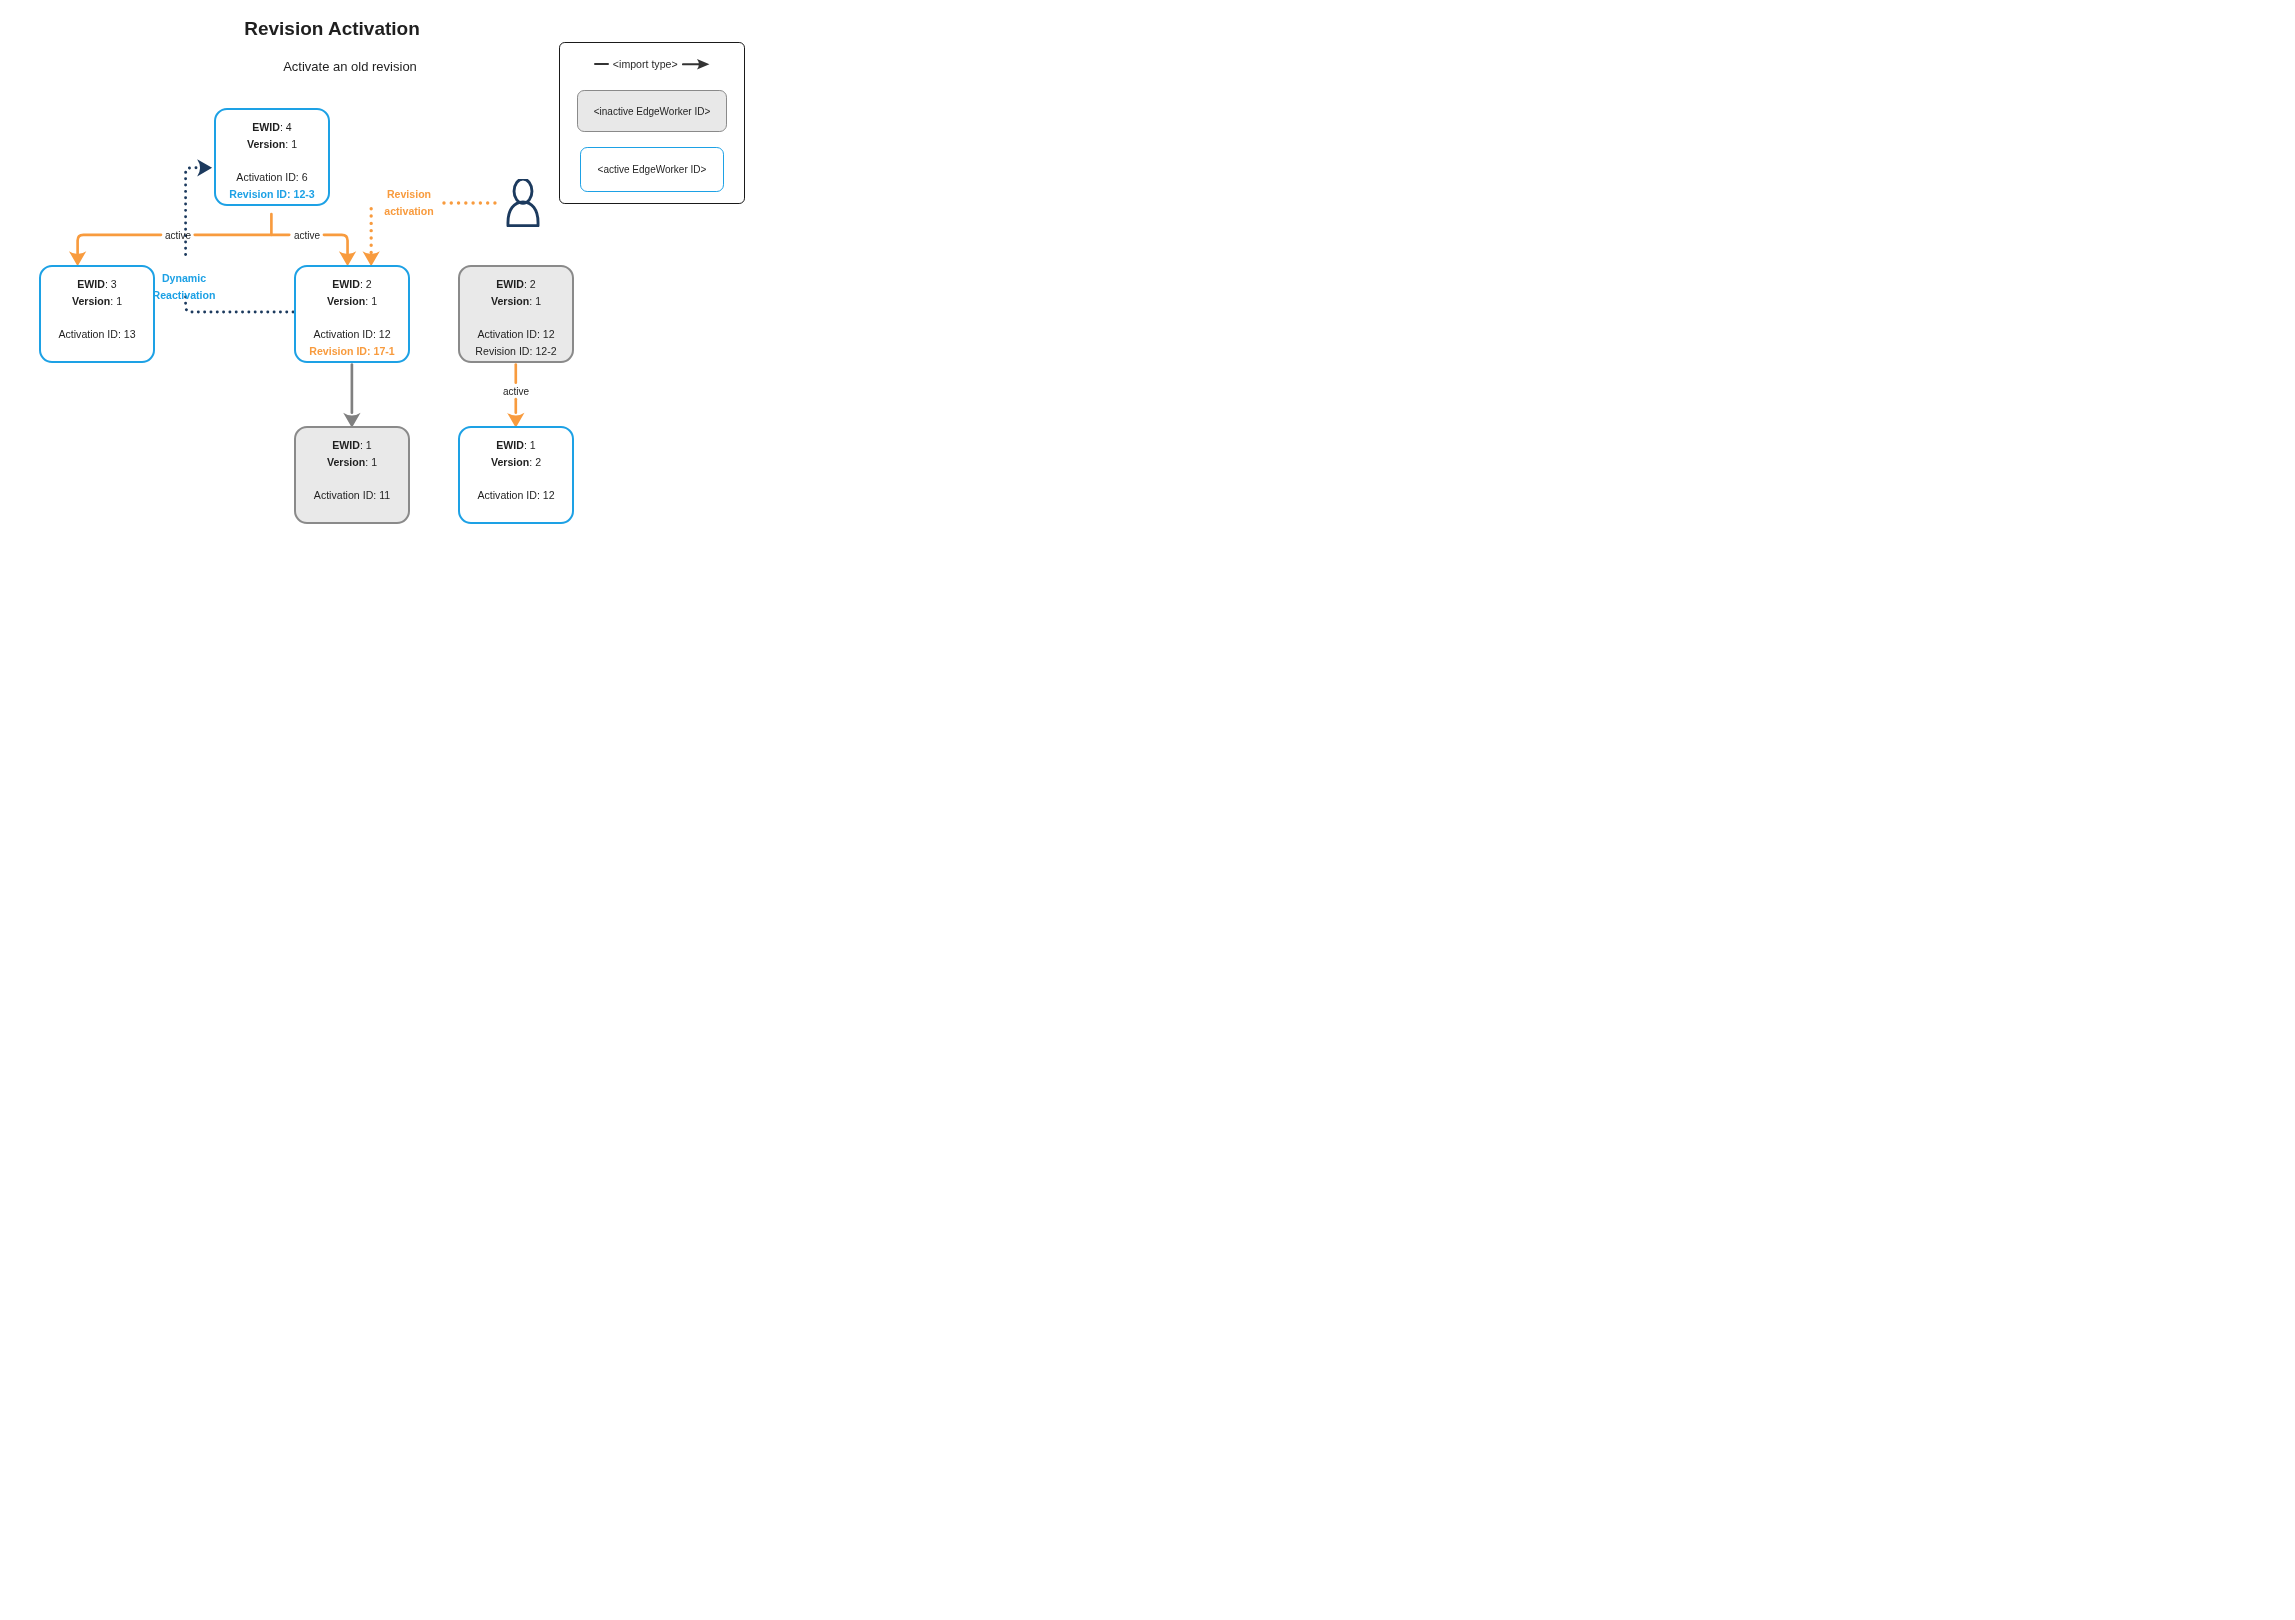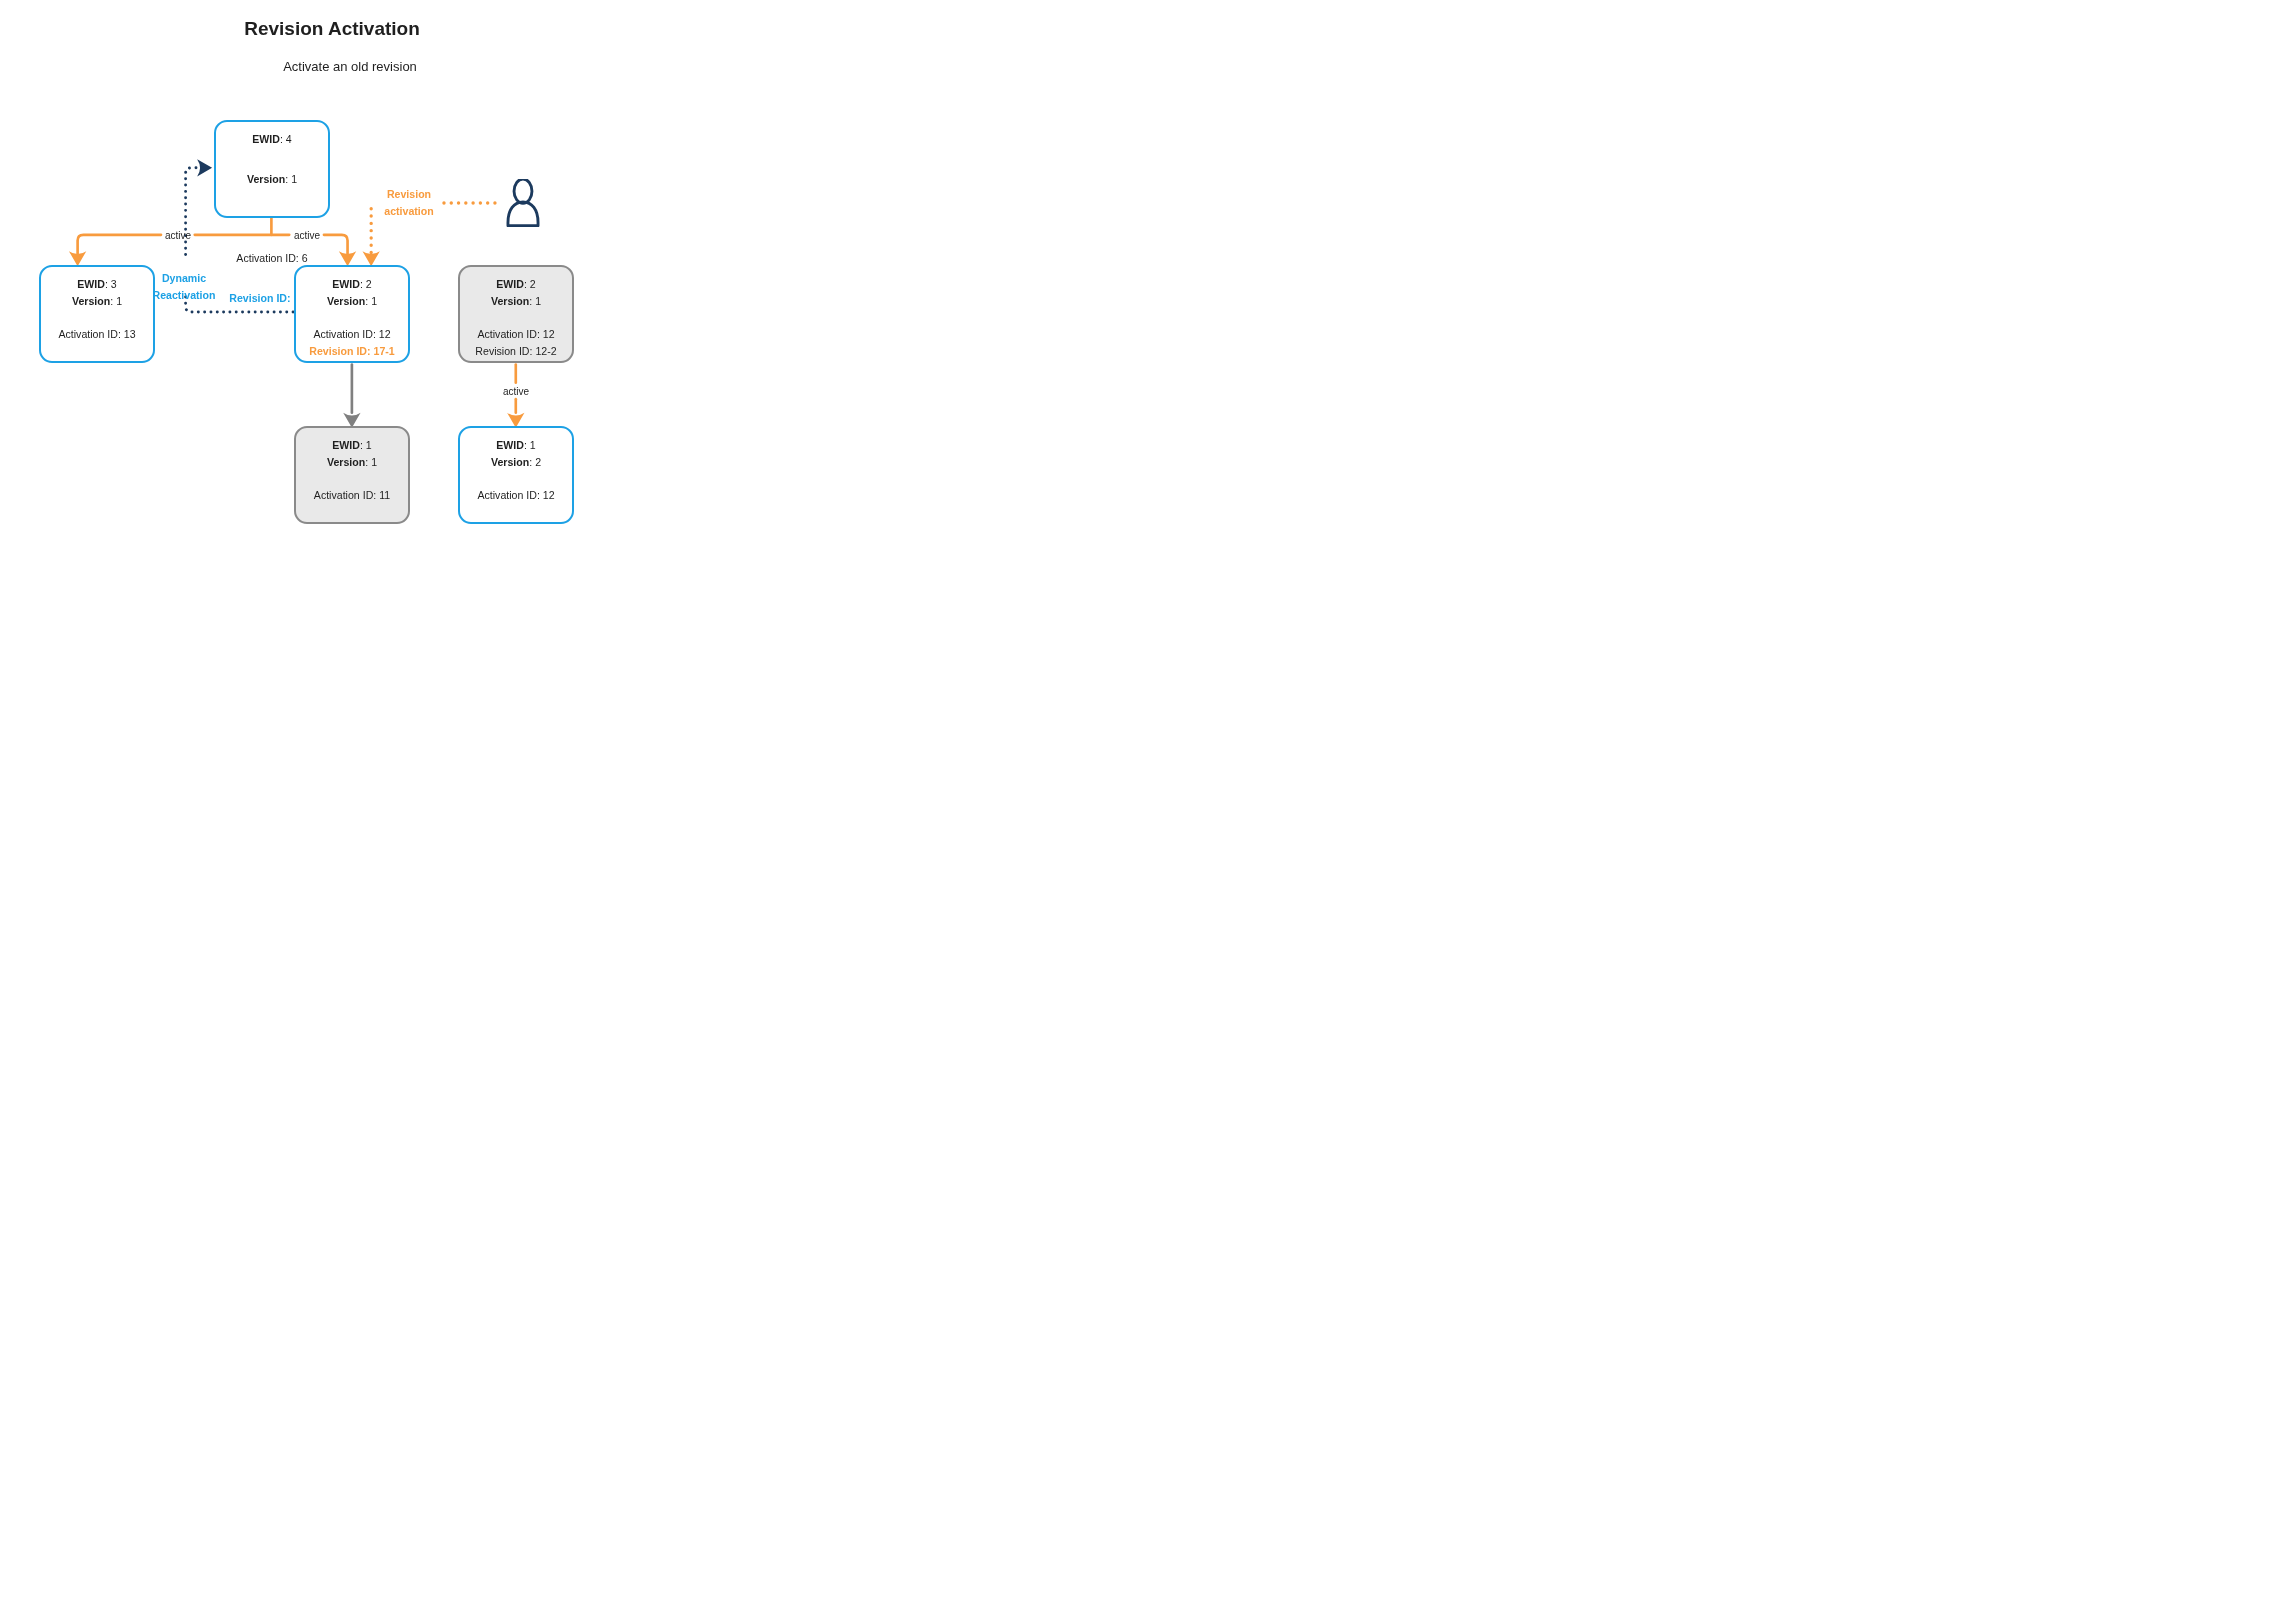--- a/index.html
+++ b/index.html
@@ -92,40 +92,56 @@
     <g stroke="#f89b3e" stroke-width="5.5" fill="none" stroke-linecap="round">
       <path d="M1070,756 V794"></path>
       <path d="M1070,828 V856"></path>
     </g>
     <path fill="#f89b3e" d="M1070,887 L1052,856 Q1070,868 1088,856 Z"></path>
   </svg>
 
   <div class="page-title">Revision Activation</div>
   <div class="page-subtitle">Activate an old revision</div>
 
+  <div class="legend">
+    <div class="legend-import-row">
+      <div class="legend-import-dash"></div>
+      <span class="legend-import-text">&lt;import type&gt;</span>
+      <svg width="28" height="12.5" viewBox="0 0 58 26">
+        <path d="M2,13 H36" stroke="#333" stroke-width="4.5" stroke-linecap="round" fill="none"></path>
+        <path d="M57,13 L31,2 Q39,13 31,24 Z" fill="#333"></path>
+      </svg>
+    </div>
+    <div class="legend-box inactive">
+      <span>&lt;inactive EdgeWorker ID&gt;</span>
+    </div>
+    <div class="legend-box active">
+      <span>&lt;active EdgeWorker ID&gt;</span>
+    </div>
+  </div>
 
   <svg class="person" width="40" height="48" viewBox="0 0 120 150">
     <ellipse cx="60" cy="38" rx="28" ry="38" fill="none" stroke="#1c3a5e" stroke-width="9"></ellipse>
     <path d="M13,146 V136 C13,96 32,72 60,72 C88,72 107,96 107,136 V146 Z" fill="none" stroke="#1c3a5e" stroke-width="9" stroke-linejoin="round"></path>
   </svg>
 
   <div class="float-label" style="left:178px;top:235px;">active</div>
   <div class="float-label" style="left:307px;top:235px;">active</div>
   <div class="float-label" style="left:516px;top:391px;">active</div>
 
   <div class="dyn-label">
     <div>Dynamic</div>
     <div>Reactivation</div>
   </div>
   <div class="revact-label">
     <div>Revision</div>
     <div>activation</div>
   </div>
 
-  <div class="node blue" style="left:214px;top:120px;gap:23px;">
+  <div class="node blue" style="left:214px;top:108px;">
     <div class="nline"><b>EWID</b><span class="sep">: </span><span>4</span></div>
     <div class="nline"><b>Version</b><span class="sep">: </span><span>1</span></div>
     <div class="ngap"></div>
     <div class="nline"><span>Activation ID</span><span class="sep">: </span><span>6</span></div>
     <div class="nline rev-blue"><span>Revision ID</span><span class="sep">: </span><span>12-3</span></div>
   </div>
 
   <div class="node blue" style="left:39px;top:265px;">
     <div class="nline"><b>EWID</b><span class="sep">: </span><span>3</span></div>
     <div class="nline"><b>Version</b><span class="sep">: </span><span>1</span></div>

